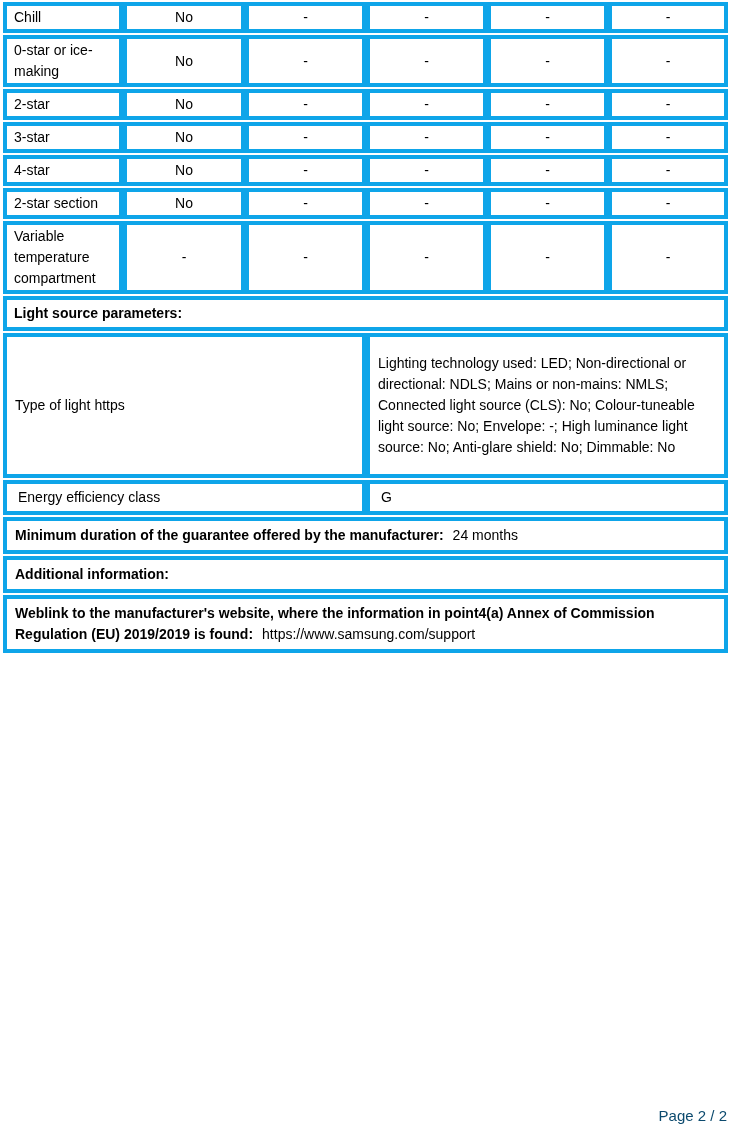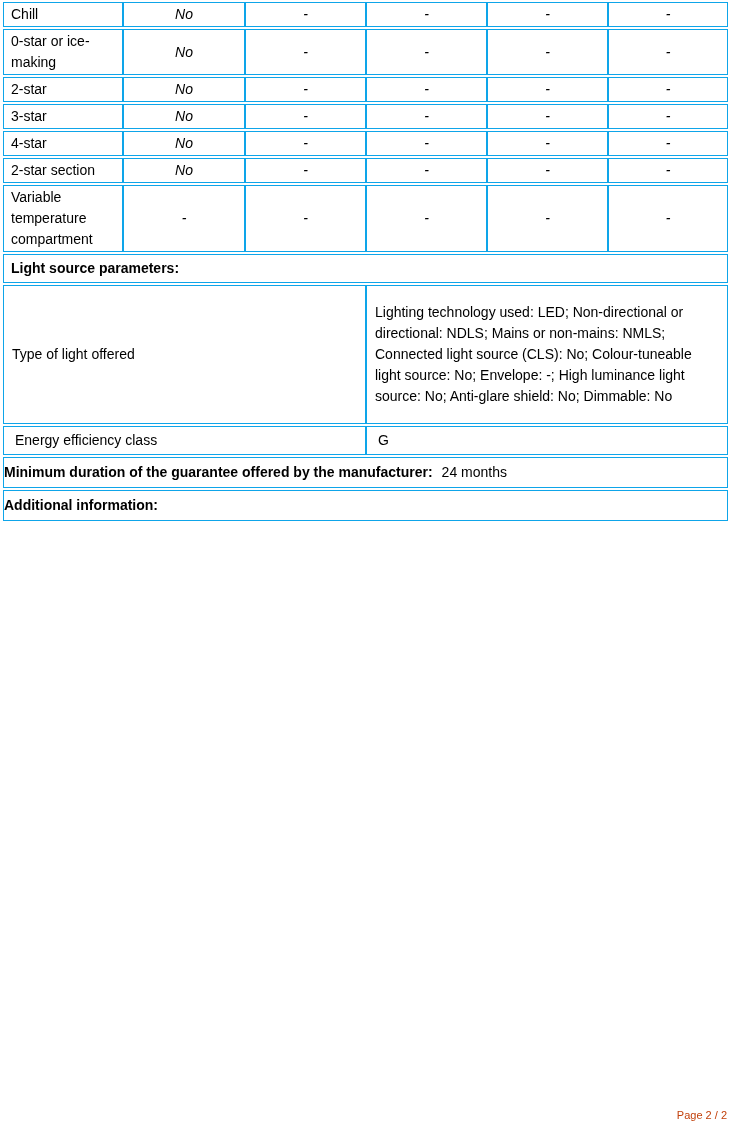--- a/index.html
+++ b/index.html
@@ -19,62 +19,61 @@
   }
   table.spec-table {
     border-collapse: separate;
     border-spacing: 0 2px;
     table-layout: fixed;
     width: 725px;
     margin-left: 3px;
     margin-top: 0px;
   }
   table.spec-table td {
-    border: 1px solid #0ea5e9;
+    border: 4px solid #0ea5e9;
     vertical-align: middle;
     padding: 1px 7px;
     overflow: hidden;
     word-wrap: break-word;
   }
   td.label-cell {
     text-align: left;
   }
   td.data-cell {
     text-align: center;
-    font-style: italic;
   }
   tr.section-row td {
     font-weight: bold;
     padding: 3px 7px;
     margin-left: 16px;
   }
   tr.light-type-row td {
     padding: 16px 8px;
   }
   tr.energy-row td {
     padding: 3px 11px;
   }
   tr.wide-row td {
-    padding: 4px 0;
+    padding: 4px 8px;
     margin-left: 48px;
   }
   .inline-label {
     font-weight: bold;
   }
   .inline-value {
     font-weight: normal;
     margin-left: 9px;
   }
   .page-footer {
     position: absolute;
     top: 1107px;
     right: 23px;
-    font-size: 11px;
+    font-size: 15px;
     line-height: 17px;
-    color: #c2410c;
+    color: #0c4a6e;
   }
 </style>
 </head>
 <body>
 
 <table class="spec-table">
   <colgroup>
     <col style="width:120px">
     <col style="width:122px">
     <col style="width:121px">
@@ -146,37 +145,42 @@
     <td class="data-cell">-</td>
     <td class="data-cell">-</td>
     <td class="data-cell">-</td>
   </tr>
 
   <tr class="section-row">
     <td colspan="6" class="label-cell">Light source parameters:</td>
   </tr>
 
   <tr class="light-type-row">
-    <td colspan="3" class="label-cell">Type of light offered</td>
+    <td colspan="3" class="label-cell">Type of light https</td>
     <td colspan="3" class="label-cell">Lighting technology used: LED; Non-directional or directional: NDLS; Mains or non-mains: NMLS; Connected light source (CLS): No; Colour-tuneable light source: No; Envelope: -; High luminance light source: No; Anti-glare shield: No; Dimmable: No</td>
   </tr>
 
   <tr class="energy-row">
     <td colspan="3" class="label-cell">Energy efficiency class</td>
     <td colspan="3" class="label-cell">G</td>
   </tr>
 
   <tr class="wide-row">
     <td colspan="6" class="label-cell">
       <span class="inline-label">Minimum duration of the guarantee offered by the manufacturer:</span><span class="inline-value">24 months</span>
     </td>
   </tr>
 
   <tr class="wide-row">
     <td colspan="6" class="label-cell">
       <span class="inline-label">Additional information:</span>
     </td>
   </tr>
 
+  <tr class="wide-row">
+    <td colspan="6" class="label-cell">
+      <span class="inline-label">Weblink to the manufacturer's website, where the information in point4(a) Annex of Commission Regulation (EU) 2019/2019 is found:</span><span class="inline-value">https://www.samsung.com/support</span>
+    </td>
+  </tr>
 </tbody>
   </table>
 
 <div class="page-footer">Page 2 / 2</div>
 
 </body></html>

